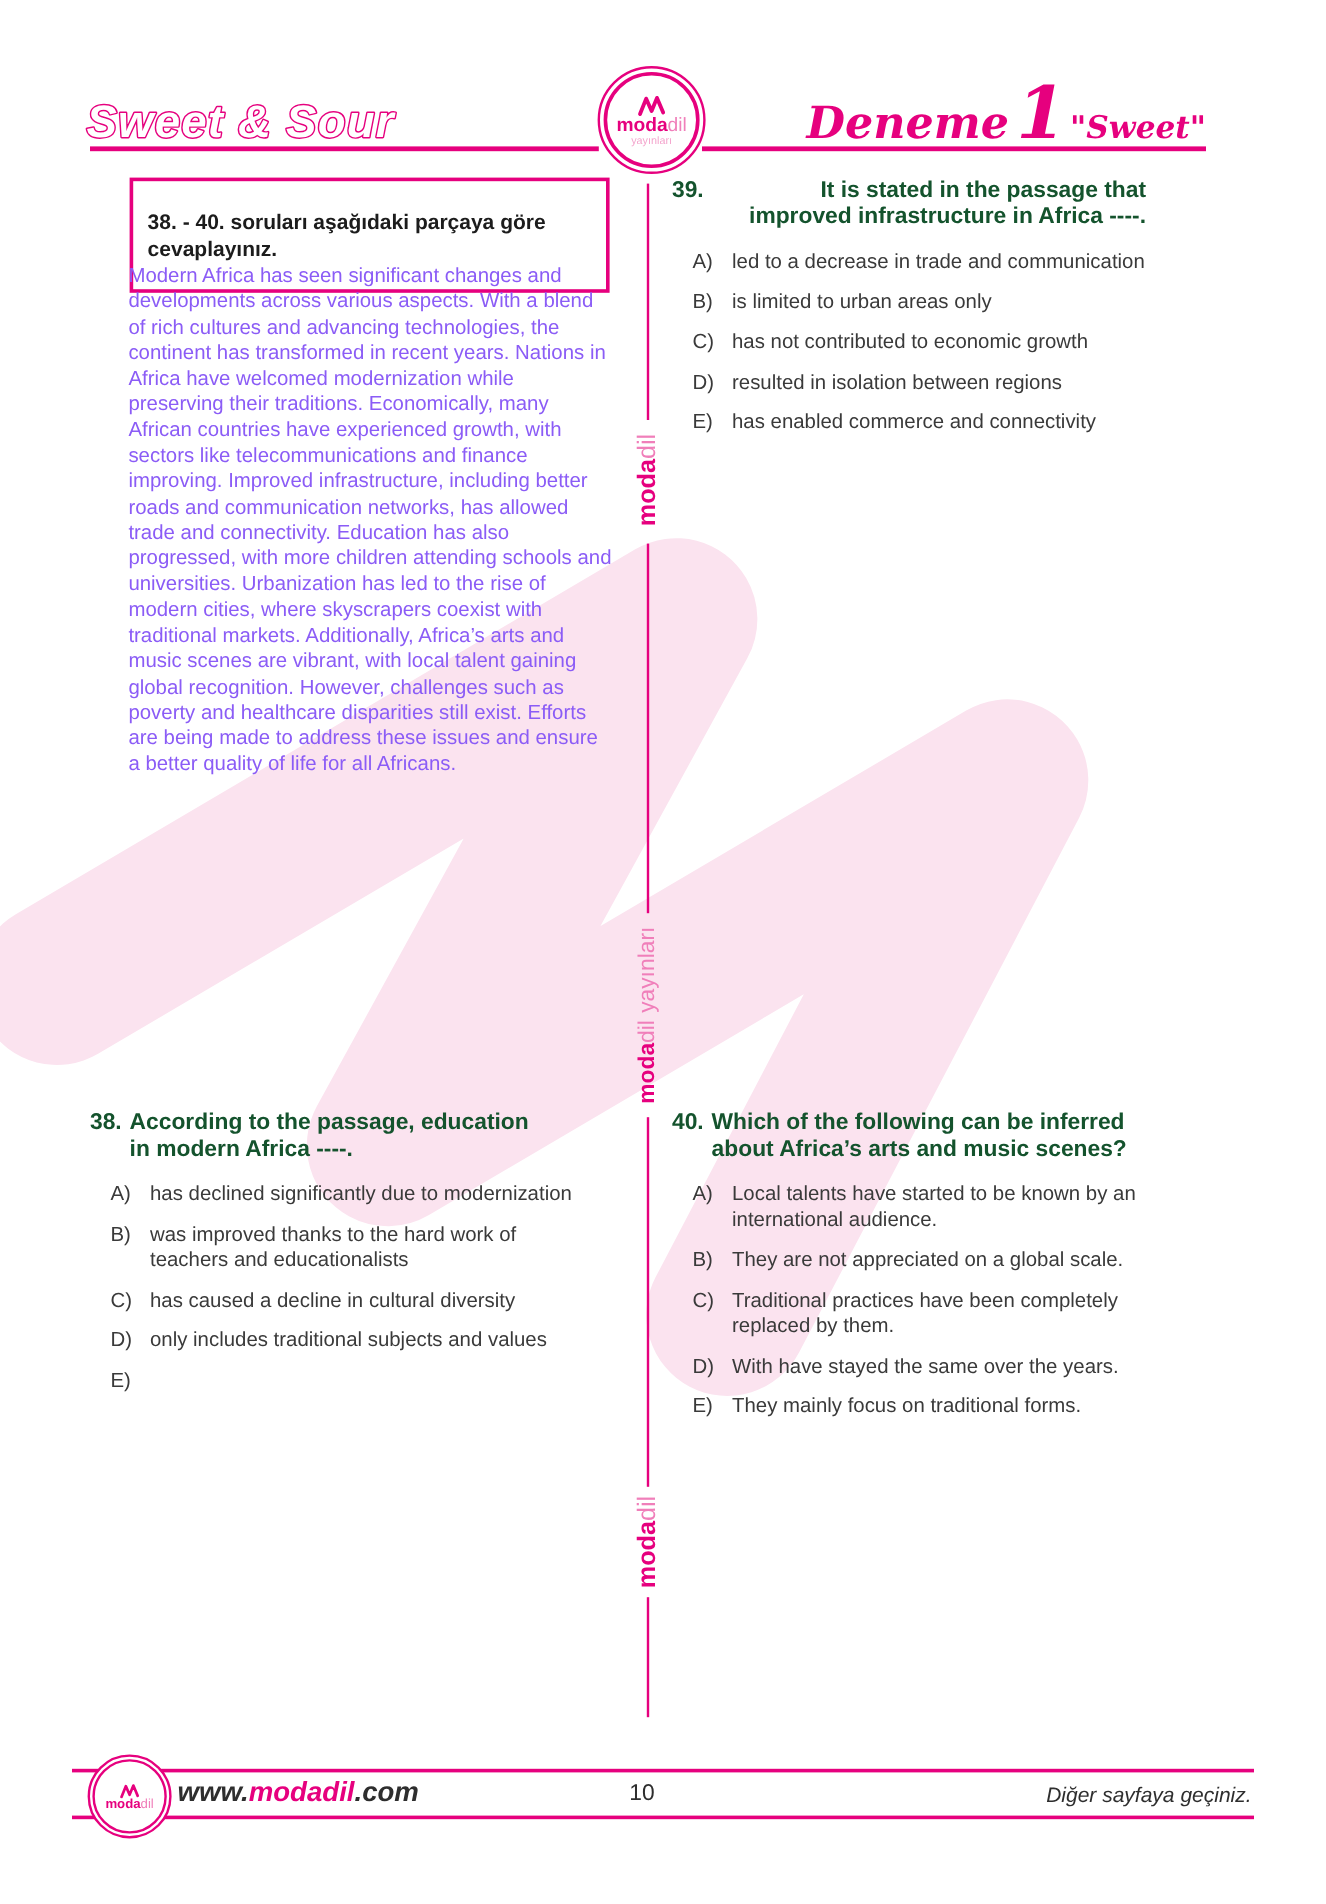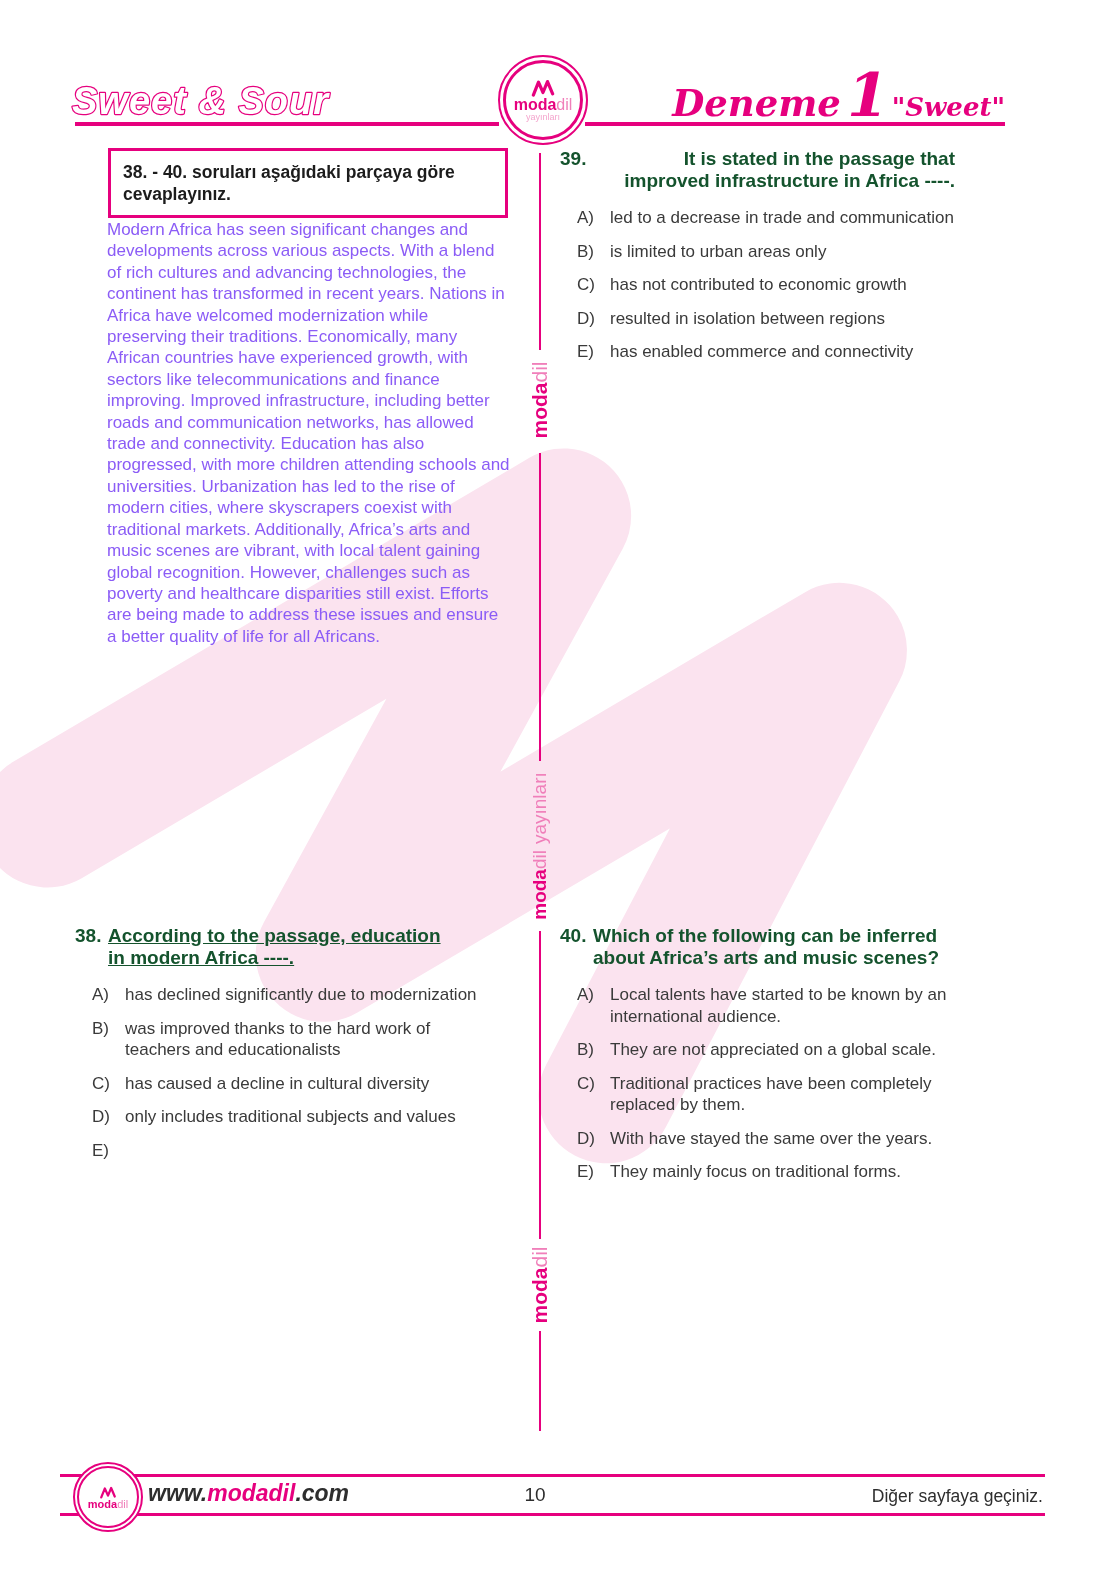--- a/index.html
+++ b/index.html
@@ -23,34 +23,34 @@
   .logo-circle{position:absolute;left:498px;top:55px;width:86px;height:86px;border-radius:50%;
     border:2px solid #e6007e;background:#fff;z-index:2;}
   .logo-ring{position:absolute;inset:3px;border:3px solid #e6007e;border-radius:50%;
     display:flex;flex-direction:column;align-items:center;justify-content:center;background:#fff;}
   .brand-line{font-size:16px;line-height:15px;letter-spacing:0;}
   .brand-bold{color:#e6007e;font-weight:bold;}
   .brand-light{color:#f07fba;}
   .brand-sub{font-size:9px;color:#f4a5cd;line-height:10px;}
   
   .instruction-box{position:absolute;left:108px;top:148px;width:400px;box-sizing:border-box;
-    border:3px solid #e6007e;padding:10px 12px;font-weight:bold;font-size:17.5px;
+    border:3px solid #e6007e;padding:23px 12px;font-weight:bold;font-size:17.5px;
     line-height:22px;color:#1c1c1c;background:transparent;}
   
   .passage{position:absolute;left:107px;top:219px;width:404px;font-size:17px;
     line-height:21.4px;color:#8b5cf6;}
   
   .question{position:absolute;}
   #q39{left:560px;top:148px;width:445px;}
   #q38{left:75px;top:925px;width:440px;}
   #q40{left:560px;top:925px;width:448px;}
   .q-head{display:flex;font-weight:bold;font-size:19px;line-height:21.5px;color:#14532d;}
   .q-num{flex:none;width:33px;}
   .q-title{flex:1;}
-  #q38 .q-title{max-width:350px;text-decoration:underline;}
+  #q38 .q-title{max-width:350px;}
   #q39 .q-title{max-width:362px;text-align:right;}
   #q40 .q-title{max-width:392px;}
   .option{display:flex;margin-top:12px;font-size:17px;line-height:21.5px;color:#3a3a3a;}
   .option:first-child{margin-top:16px;}
   .opt-letter{flex:none;width:33px;margin-left:17px;}
   .opt-text{flex:1;}
   #q38 .opt-text{max-width:362px;}
   #q40 .opt-text{max-width:375px;}
   
   .divider-seg{position:absolute;left:539px;width:2px;background:#e6007e;}
@@ -70,21 +70,21 @@
   .fr-bottom{top:1513px;}
   .footer-logo{position:absolute;left:73px;top:1462px;width:66px;height:66px;border-radius:50%;
     border:2px solid #e6007e;background:#fff;z-index:2;}
   .footer-logo .logo-ring{inset:2px;border-width:2px;}
   .footer-logo .brand-line{font-size:11px;line-height:10px;}
   .footer-url{position:absolute;left:148px;top:1480px;font-size:23px;font-style:italic;
     font-weight:bold;color:#2e2e2e;z-index:2;}
   .footer-url .url-brand{color:#e6007e;}
   .page-number{position:absolute;left:515px;top:1484px;width:40px;text-align:center;
     font-size:19px;color:#2e2e2e;z-index:2;}
-  .footer-note{position:absolute;right:62px;top:1486px;font-size:17.5px;
+  .footer-note{position:absolute;right:62px;top:1486px;font-style:italic;font-size:17.5px;
     color:#2e2e2e;z-index:2;}
 </style>
 </head>
 <body>
 
 <svg class="watermark" width="1105" height="1587" viewBox="0 0 1105 1587" aria-hidden="true">
   <g transform="rotate(45 500 820)">
     <polyline points="180,1140 330,560 470,1040 620,460 770,940" fill="none" stroke="#fbe3ef" stroke-width="135" stroke-linecap="round" stroke-linejoin="round"></polyline>
   </g>
 </svg>

